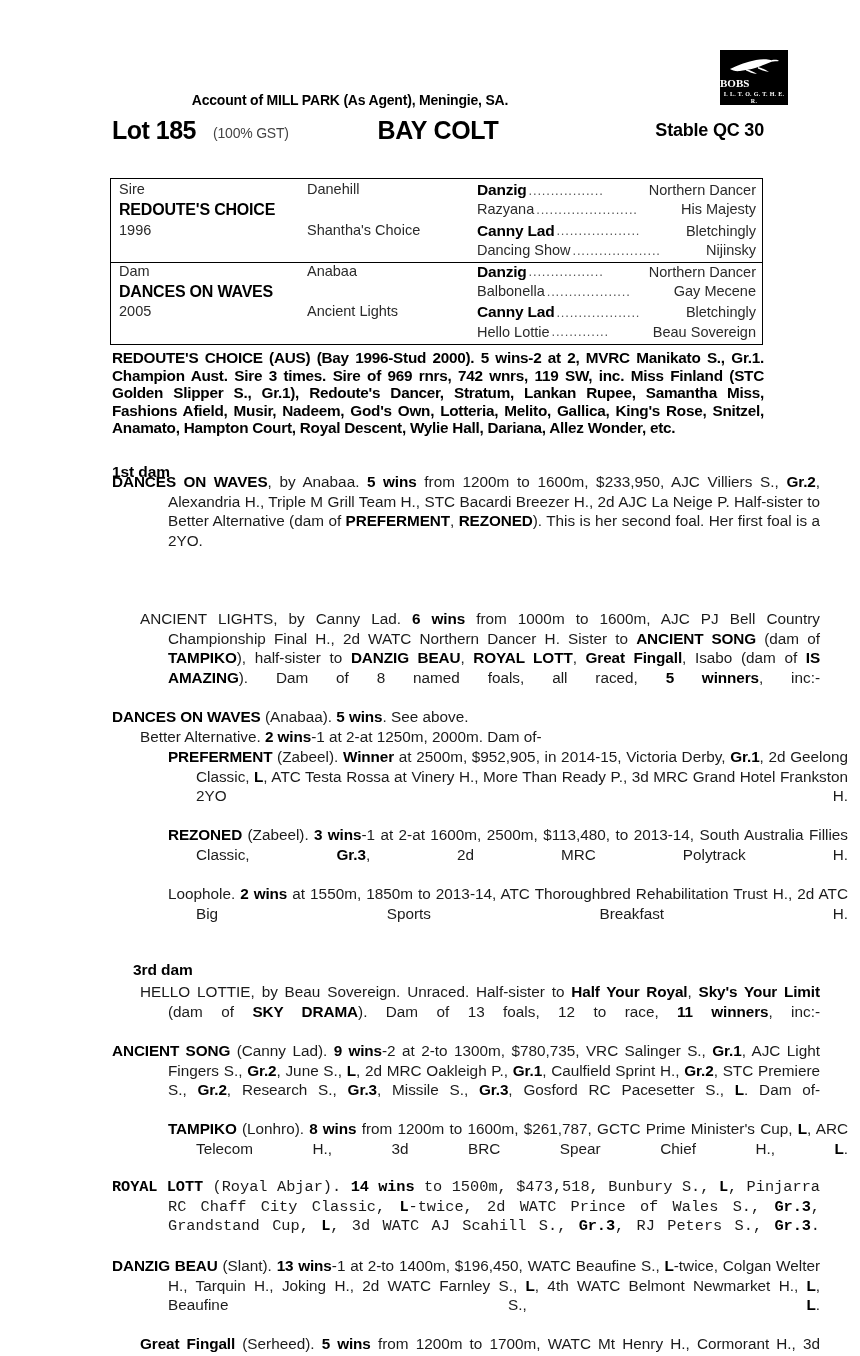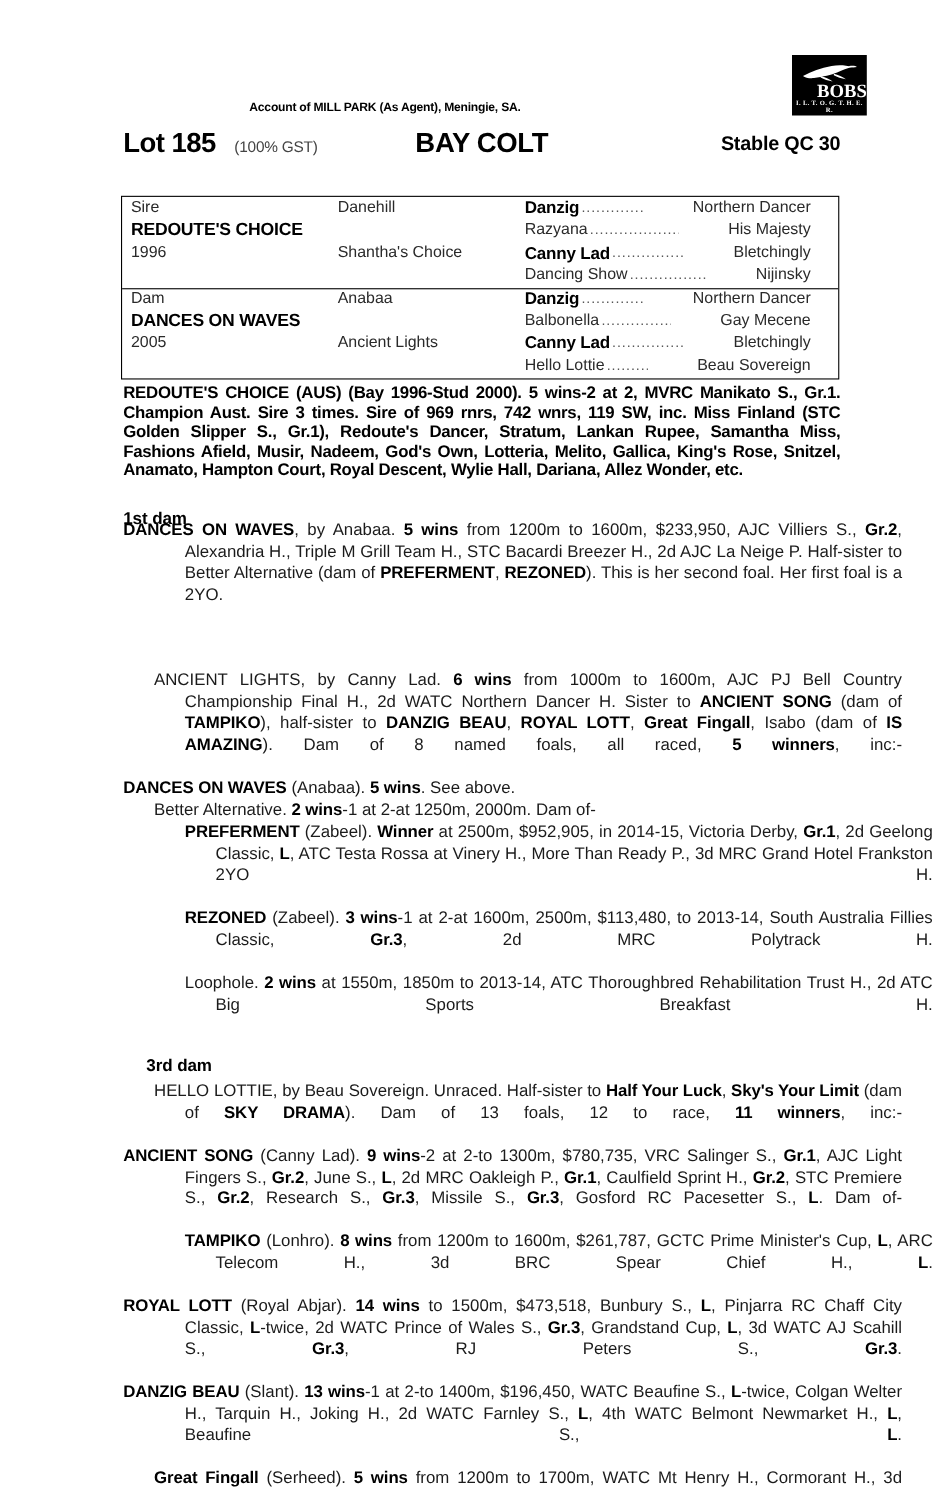--- a/index.html
+++ b/index.html
@@ -38,25 +38,25 @@
     left: 8px;
     top: 6px;
     width: 52px;
     height: 20px;
   }
   .logo-word {
     position: absolute;
     left: 0;
     top: 25px;
     width: 68px;
-    text-align: right;
+    text-align: left;
     color: #ffffff;
     font-family: "Liberation Serif", serif;
     font-weight: bold;
-    font-size: 17px;
+    font-size: 11px;
     letter-spacing: 0px;
     line-height: 16px;
   }
   .logo-sub {
     position: absolute;
     left: 0;
     top: 41px;
     width: 68px;
     text-align: center;
     color: #ffffff;
@@ -67,21 +67,21 @@
     line-height: 7px;
   }
 
   .account-line {
     position: absolute;
     left: 0;
     top: 92px;
     width: 700px;
     text-align: center;
     font-weight: bold;
-    font-size: 11px;
+    font-size: 14px;
     letter-spacing: -0.2px;
   }
 
   .title-row {
     position: absolute;
     left: 112px;
     top: 116px;
     width: 652px;
     height: 28px;
   }
@@ -179,26 +179,26 @@
     top: 0;
     width: 180px;
     font-size: 14.5px;
     color: #2a2a2a;
     white-space: nowrap;
   }
   .ped-c3 {
     position: absolute;
     left: 366px;
     top: 0;
-    right: 25px;
+    right: 6px;
     font-size: 14.5px;
     color: #2a2a2a;
     white-space: nowrap;
     display: flex;
-    align-items: flex-start;
+    align-items: center;
   }
   .ped-c3 .gp {
     flex: 0 0 auto;
     white-space: nowrap;
   }
   .ped-c3 .gp.b { font-weight: bold; color:#000; font-size:15.5px; letter-spacing:-0.2px; }
   .ped-c3 .dots {
     flex: 1 1 auto;
     overflow: hidden;
     white-space: nowrap;
@@ -369,22 +369,22 @@
   <div class="para hangA" id="p2" style="position: absolute; left: 112px; top: 609px; width: 652px;">ANCIENT LIGHTS, by Canny Lad. <b>6 wins</b> from 1000m to 1600m, AJC PJ Bell Country Championship Final H., 2d WATC Northern Dancer H. Sister to <b>ANCIENT SONG</b> (dam of <b>TAMPIKO</b>), half-sister to <b>DANZIG BEAU</b>, <b>ROYAL LOTT</b>, <b>Great Fingall</b>, Isabo (dam of <b>IS AMAZING</b>). Dam of 8 named foals, all raced, <b>5 winners</b>, inc:-</div>
   <div id="p2list">
       <div class="para hang0 nofill" style="position: absolute; left: 112px; top: 707px; width: 652px;"><b>DANCES ON WAVES</b> (Anabaa). <b>5 wins</b>. See above.</div>
       <div class="para hangA nofill" style="position: absolute; left: 112px; top: 727px; width: 652px;">Better Alternative. <b>2 wins</b>-1 at 2-at 1250m, 2000m. Dam of-</div>
       <div class="para hangB" style="position: absolute; left: 112px; top: 747px; width: 652px;"><b>PREFERMENT</b> (Zabeel). <b>Winner</b> at 2500m, $952,905, in 2014-15, Victoria Derby, <b>Gr.1</b>, 2d Geelong Classic, <b>L</b>, ATC Testa Rossa at Vinery H., More Than Ready P., 3d MRC Grand Hotel Frankston 2YO H.</div>
       <div class="para hangB" style="position: absolute; left: 112px; top: 825px; width: 652px;"><b>REZONED</b> (Zabeel). <b>3 wins</b>-1 at 2-at 1600m, 2500m, $113,480, to 2013-14, South Australia Fillies Classic, <b>Gr.3</b>, 2d MRC Polytrack H.</div>
       <div class="para hangB" style="position: absolute; left: 112px; top: 884px; width: 652px;">Loophole. <b>2 wins</b> at 1550m, 1850m to 2013-14, ATC Thoroughbred Rehabilitation Trust H., 2d ATC Big Sports Breakfast H.</div>
     </div>
 
   <div class="damhead" id="h3" style="position: absolute; left: 112px; top: 961px; width: 652px; margin-left: 21px;">3rd dam</div>
-  <div class="para hangA" id="p3" style="position: absolute; left: 112px; top: 982px; width: 652px;">HELLO LOTTIE, by Beau Sovereign. Unraced. Half-sister to <b>Half Your Luck</b>, <b>Sky's Your Limit</b> (dam of <b>SKY DRAMA</b>). Dam of 13 foals, 12 to race, <b>11 winners</b>, inc:-</div>
+  <div class="para hangA" id="p3" style="position: absolute; left: 112px; top: 982px; width: 652px;">HELLO LOTTIE, by Beau Sovereign. Unraced. Half-sister to <b>Half Your Royal</b>, <b>Sky's Your Limit</b> (dam of <b>SKY DRAMA</b>). Dam of 13 foals, 12 to race, <b>11 winners</b>, inc:-</div>
   <div id="p3list">
       <div class="para hang0" style="position: absolute; left: 112px; top: 1041px; width: 652px;"><b>ANCIENT SONG</b> (Canny Lad). <b>9 wins</b>-2 at 2-to 1300m, $780,735, VRC Salinger S., <b>Gr.1</b>, AJC Light Fingers S., <b>Gr.2</b>, June S., <b>L</b>, 2d MRC Oakleigh P., <b>Gr.1</b>, Caulfield Sprint H., <b>Gr.2</b>, STC Premiere S., <b>Gr.2</b>, Research S., <b>Gr.3</b>, Missile S., <b>Gr.3</b>, Gosford RC Pacesetter S., <b>L</b>. Dam of-</div>
       <div class="para hangB" style="position: absolute; left: 112px; top: 1119px; width: 652px;"><b>TAMPIKO</b> (Lonhro). <b>8 wins</b> from 1200m to 1600m, $261,787, GCTC Prime Minister's Cup, <b>L</b>, ARC Telecom H., 3d BRC Spear Chief H., <b>L</b>.</div>
-      <div class="para hang0" style="position: absolute; left: 112px; top: 1178px; width: 652px;"><b>ROYAL LOTT</b> (Royal Abjar). <b>14 wins</b> to 1500m, $473,518, Bunbury S., <b>L</b>, Pinjarra RC Chaff City Classic, <b>L</b>-twice, 2d WATC Prince of Wales S., <b>Gr.3</b>, Grandstand Cup, <b>L</b>, 3d WATC AJ Scahill S., <b>Gr.3</b>, RJ Peters S., <b>Gr.3</b>.</div>
+      <div class="para hang0" style="position: absolute; left: 112px; top: 1178px; width: 652px; font-family: Liberation Mono, monospace;"><b>ROYAL LOTT</b> (Royal Abjar). <b>14 wins</b> to 1500m, $473,518, Bunbury S., <b>L</b>, Pinjarra RC Chaff City Classic, <b>L</b>-twice, 2d WATC Prince of Wales S., <b>Gr.3</b>, Grandstand Cup, <b>L</b>, 3d WATC AJ Scahill S., <b>Gr.3</b>, RJ Peters S., <b>Gr.3</b>.</div>
       <div class="para hang0" style="position: absolute; left: 112px; top: 1256px; width: 652px;"><b>DANZIG BEAU</b> (Slant). <b>13 wins</b>-1 at 2-to 1400m, $196,450, WATC Beaufine S., <b>L</b>-twice, Colgan Welter H., Tarquin H., Joking H., 2d WATC Farnley S., <b>L</b>, 4th WATC Belmont Newmarket H., <b>L</b>, Beaufine S., <b>L</b>.</div>
       <div class="para hangA" style="position: absolute; left: 112px; top: 1334px; width: 652px;"><b>Great Fingall</b> (Serheed). <b>5 wins</b> from 1200m to 1700m, WATC Mt Henry H., Cormorant H., 3d Kalgoorlie Cup, <b>L</b>.</div>
     </div>
 
 </div>
 
 </body></html>

